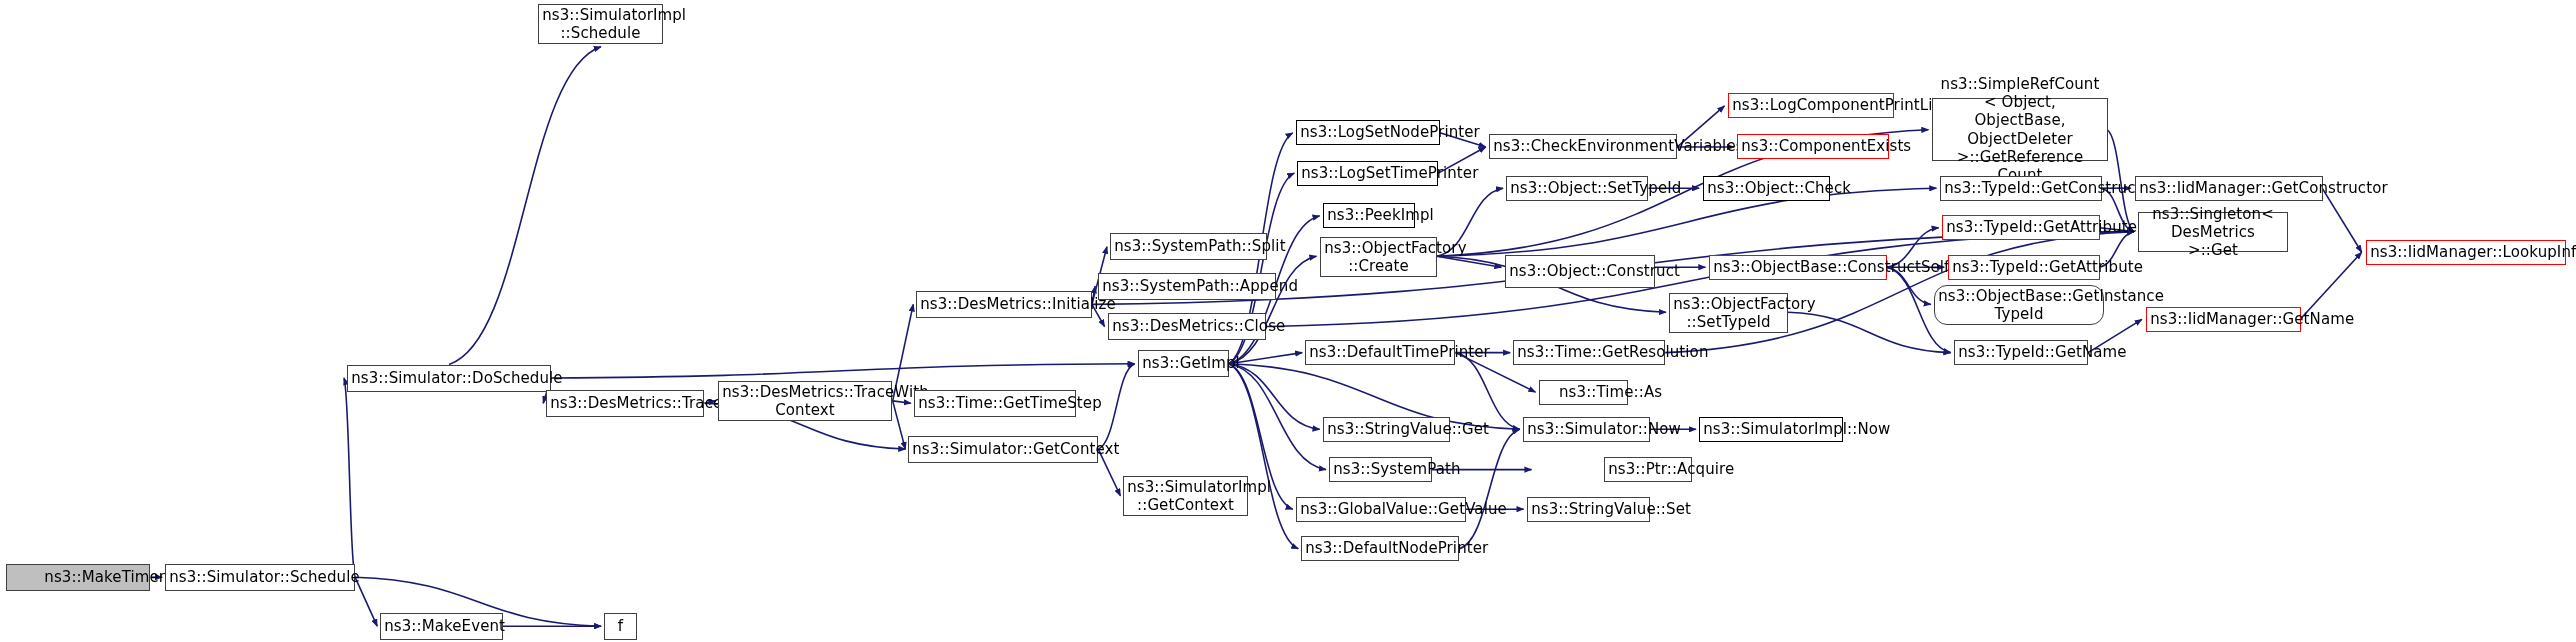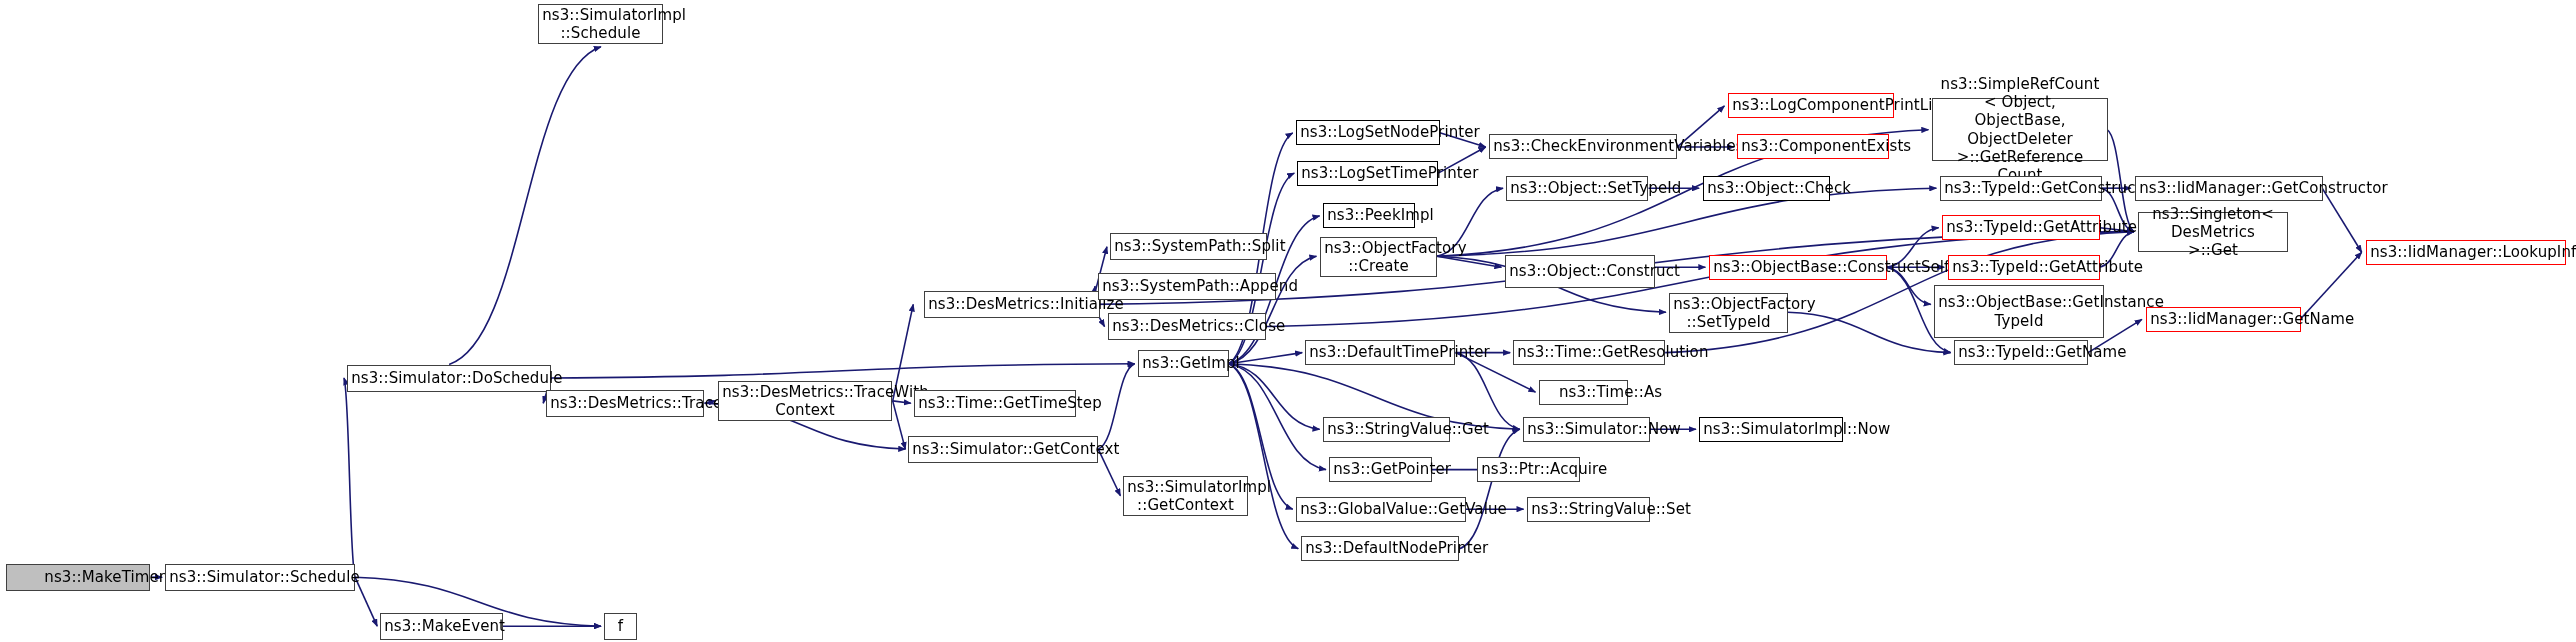--- a/index.html
+++ b/index.html
@@ -139,58 +139,58 @@
       <div class="node thick" style="left: 538px; top: 4px; width: 125px; height: 40px;"><span class="node-label">ns3::SimulatorImpl
 ::Schedule</span></div>
       <div class="node thick" style="left: 347px; top: 365px; width: 204px; height: 27px;"><span class="node-label">ns3::Simulator::DoSchedule</span></div>
       <div class="node thick" style="left: 546px; top: 390px; width: 158px; height: 27px;"><span class="node-label">ns3::DesMetrics::Trace</span></div>
       <div class="node thick" style="left: 718px; top: 381px; width: 174px; height: 40px;"><span class="node-label">ns3::DesMetrics::TraceWith
 Context</span></div>
       <div class="node thick" style="left: 914px; top: 390px; width: 162px; height: 27px;"><span class="node-label">ns3::Time::GetTimeStep</span></div>
       <div class="node thick" style="left: 908px; top: 436px; width: 190px; height: 27px;"><span class="node-label">ns3::Simulator::GetContext</span></div>
       <div class="node thick" style="left: 1123px; top: 476px; width: 125px; height: 40px;"><span class="node-label">ns3::SimulatorImpl
 ::GetContext</span></div>
-      <div class="node thick" style="left: 916px; top: 291px; width: 176px; height: 27px; margin-left: 8px;"><span class="node-label">ns3::DesMetrics::Initialize</span></div>
+      <div class="node thick" style="left: 916px; top: 291px; width: 176px; height: 27px;"><span class="node-label">ns3::DesMetrics::Initialize</span></div>
       <div class="node thick" style="left: 1110px; top: 233px; width: 157px; height: 27px;"><span class="node-label">ns3::SystemPath::Split</span></div>
       <div class="node thick" style="left: 1098px; top: 273px; width: 178px; height: 27px;"><span class="node-label">ns3::SystemPath::Append</span></div>
       <div class="node thick" style="left: 1108px; top: 313px; width: 158px; height: 27px;"><span class="node-label">ns3::DesMetrics::Close</span></div>
       <div class="node thick" style="left: 1138px; top: 350px; width: 91px; height: 27px;"><span class="node-label">ns3::GetImpl</span></div>
       <div class="node " style="left: 1296px; top: 120px; width: 144px; height: 25px;"><span class="node-label">ns3::LogSetNodePrinter</span></div>
       <div class="node " style="left: 1297px; top: 161px; width: 141px; height: 25px;"><span class="node-label">ns3::LogSetTimePrinter</span></div>
       <div class="node " style="left: 1323px; top: 203px; width: 92px; height: 25px;"><span class="node-label">ns3::PeekImpl</span></div>
       <div class="node thick" style="left: 1320px; top: 237px; width: 117px; height: 40px;"><span class="node-label">ns3::ObjectFactory
 ::Create</span></div>
       <div class="node thick" style="left: 1305px; top: 340px; width: 150px; height: 25px;"><span class="node-label">ns3::DefaultTimePrinter</span></div>
       <div class="node thick" style="left: 1323px; top: 417px; width: 127px; height: 25px;"><span class="node-label">ns3::StringValue::Get</span></div>
-      <div class="node thick" style="left: 1329px; top: 457px; width: 103px; height: 25px;"><span class="node-label">ns3::GetPointer</span></div>
+      <div class="node thick" style="left: 1329px; top: 457px; width: 103px; height: 25px;"><span class="node-label">ns3::SystemPath</span></div>
       <div class="node thick" style="left: 1296px; top: 497px; width: 170px; height: 25px;"><span class="node-label">ns3::GlobalValue::GetValue</span></div>
       <div class="node thick" style="left: 1301px; top: 536px; width: 158px; height: 25px;"><span class="node-label">ns3::DefaultNodePrinter</span></div>
       <div class="node thick" style="left: 1489px; top: 134px; width: 188px; height: 25px;"><span class="node-label">ns3::CheckEnvironmentVariables</span></div>
       <div class="node thick" style="left: 1506px; top: 176px; width: 142px; height: 25px;"><span class="node-label">ns3::Object::SetTypeId</span></div>
       <div class="node thick" style="left: 1505px; top: 255px; width: 150px; height: 33px;"><span class="node-label">ns3::Object::Construct</span></div>
       <div class="node thick" style="left: 1669px; top: 293px; width: 119px; height: 40px;"><span class="node-label">ns3::ObjectFactory
 ::SetTypeId</span></div>
       <div class="node thick" style="left: 1513px; top: 340px; width: 152px; height: 25px;"><span class="node-label">ns3::Time::GetResolution</span></div>
       <div class="node thick" style="left: 1539px; top: 380px; width: 89px; height: 25px; padding-left: 19px;"><span class="node-label">ns3::Time::As</span></div>
       <div class="node thick" style="left: 1523px; top: 417px; width: 127px; height: 25px;"><span class="node-label">ns3::Simulator::Now</span></div>
-      <div class="node thick" style="left: 1477px; top: 457px; width: 103px; height: 25px;"><span class="node-label">ns3::Ptr::Acquire</span></div>
+      <div class="node thick" style="left: 1604px; top: 457px; width: 88px; height: 25px;"><span class="node-label">ns3::Ptr::Acquire</span></div>
       <div class="node thick" style="left: 1527px; top: 497px; width: 123px; height: 25px;"><span class="node-label">ns3::StringValue::Set</span></div>
       <div class="node red" style="left: 1728px; top: 93px; width: 166px; height: 25px;"><span class="node-label">ns3::LogComponentPrintList</span></div>
       <div class="node red" style="left: 1737px; top: 134px; width: 152px; height: 25px;"><span class="node-label">ns3::ComponentExists</span></div>
       <div class="node " style="left: 1703px; top: 176px; width: 127px; height: 25px;"><span class="node-label">ns3::Object::Check</span></div>
       <div class="node red" style="left: 1709px; top: 255px; width: 178px; height: 25px;"><span class="node-label">ns3::ObjectBase::ConstructSelf</span></div>
       <div class="node " style="left: 1699px; top: 417px; width: 144px; height: 25px;"><span class="node-label">ns3::SimulatorImpl::Now</span></div>
       <div class="node thick" style="left: 1932px; top: 98px; width: 176px; height: 63px;"><span class="node-label">ns3::SimpleRefCount
 &lt; Object, ObjectBase,
 ObjectDeleter &gt;::GetReference
 Count</span></div>
       <div class="node thick" style="left: 1940px; top: 176px; width: 162px; height: 25px;"><span class="node-label">ns3::TypeId::GetConstructor</span></div>
       <div class="node red" style="left: 1942px; top: 215px; width: 158px; height: 25px;"><span class="node-label">ns3::TypeId::GetAttributeN</span></div>
       <div class="node red" style="left: 1948px; top: 255px; width: 152px; height: 25px;"><span class="node-label">ns3::TypeId::GetAttribute</span></div>
-      <div class="node thick" style="left: 1934px; top: 285px; width: 170px; height: 53px;"><span class="node-label">ns3::ObjectBase::GetInstance
+      <div class="node thick" style="left: 1934px; top: 285px; width: 170px; height: 40px; border-radius: 13px;"><span class="node-label">ns3::ObjectBase::GetInstance
 TypeId</span></div>
       <div class="node thick" style="left: 1954px; top: 340px; width: 134px; height: 25px;"><span class="node-label">ns3::TypeId::GetName</span></div>
       <div class="node thick" style="left: 2135px; top: 176px; width: 188px; height: 25px;"><span class="node-label">ns3::IidManager::GetConstructor</span></div>
       <div class="node thick" style="left: 2138px; top: 212px; width: 150px; height: 40px;"><span class="node-label">ns3::Singleton&lt; DesMetrics
 &gt;::Get</span></div>
       <div class="node red" style="left: 2146px; top: 307px; width: 155px; height: 25px;"><span class="node-label">ns3::IidManager::GetName</span></div>
       <div class="node red" style="left: 2366px; top: 240px; width: 200px; height: 25px;"><span class="node-label">ns3::IidManager::LookupInformation</span></div>
     </div>
 </div>
 

